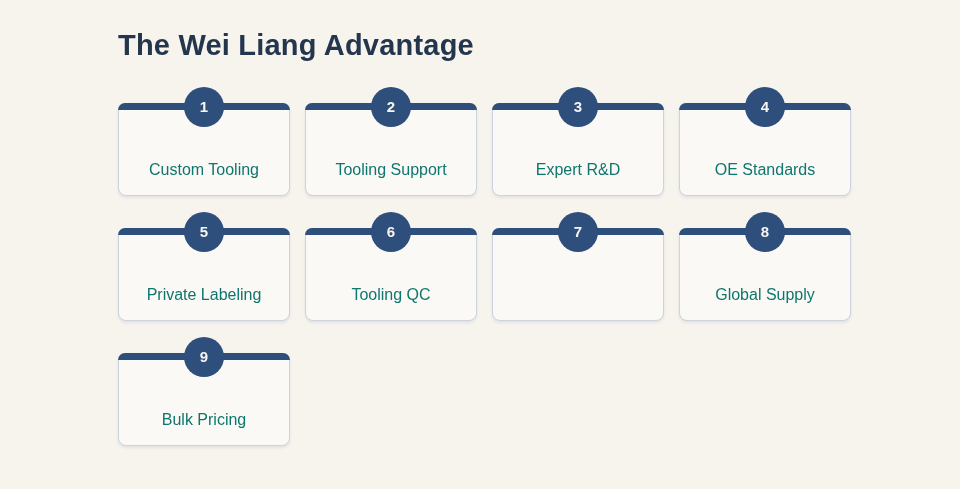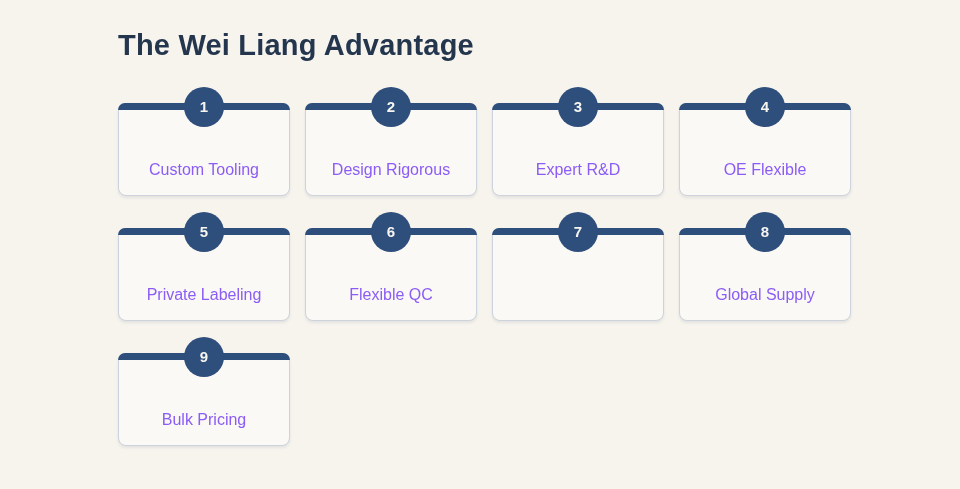--- a/index.html
+++ b/index.html
@@ -66,21 +66,21 @@
     justify-content: center;
     z-index: 2;
   }
   .badge span {
     color: #f7f5f0;
     font-size: 15px;
     font-weight: 700;
   }
   .card-label {
     font-size: 16px;
-    color: #8b5cf6;
+    color: #0f766e;
     padding-top: 2px;
     text-align: center;
     margin-top: 40px;
   }
 </style>
 </head>
 <body>
 
 <div class="page">
   <h1 class="page-title">The Wei Liang Advantage</h1>
@@ -96,61 +96,61 @@
         <div class="card-label">Custom Tooling</div>
       </div>
     </div>
 
     <div class="card-wrap">
       <div class="card">
         <div class="card-bar"></div>
         <div class="badge">
             <span>2</span>
           </div>
-        <div class="card-label">Design Rigorous</div>
+        <div class="card-label">Tooling Support</div>
       </div>
     </div>
 
     <div class="card-wrap">
       <div class="card">
         <div class="card-bar"></div>
         <div class="badge">
             <span>3</span>
           </div>
         <div class="card-label">Expert R&amp;D</div>
       </div>
     </div>
 
     <div class="card-wrap">
       <div class="card">
         <div class="card-bar"></div>
         <div class="badge">
             <span>4</span>
           </div>
-        <div class="card-label">OE Flexible</div>
+        <div class="card-label">OE Standards</div>
       </div>
     </div>
 
     <div class="card-wrap">
       <div class="card">
         <div class="card-bar"></div>
         <div class="badge">
             <span>5</span>
           </div>
         <div class="card-label">Private Labeling</div>
       </div>
     </div>
 
     <div class="card-wrap">
       <div class="card">
         <div class="card-bar"></div>
         <div class="badge">
             <span>6</span>
           </div>
-        <div class="card-label">Flexible QC</div>
+        <div class="card-label">Tooling QC</div>
       </div>
     </div>
 
     <div class="card-wrap">
       <div class="card">
         <div class="card-bar"></div>
         <div class="badge">
             <span>7</span>
           </div>
       </div>

